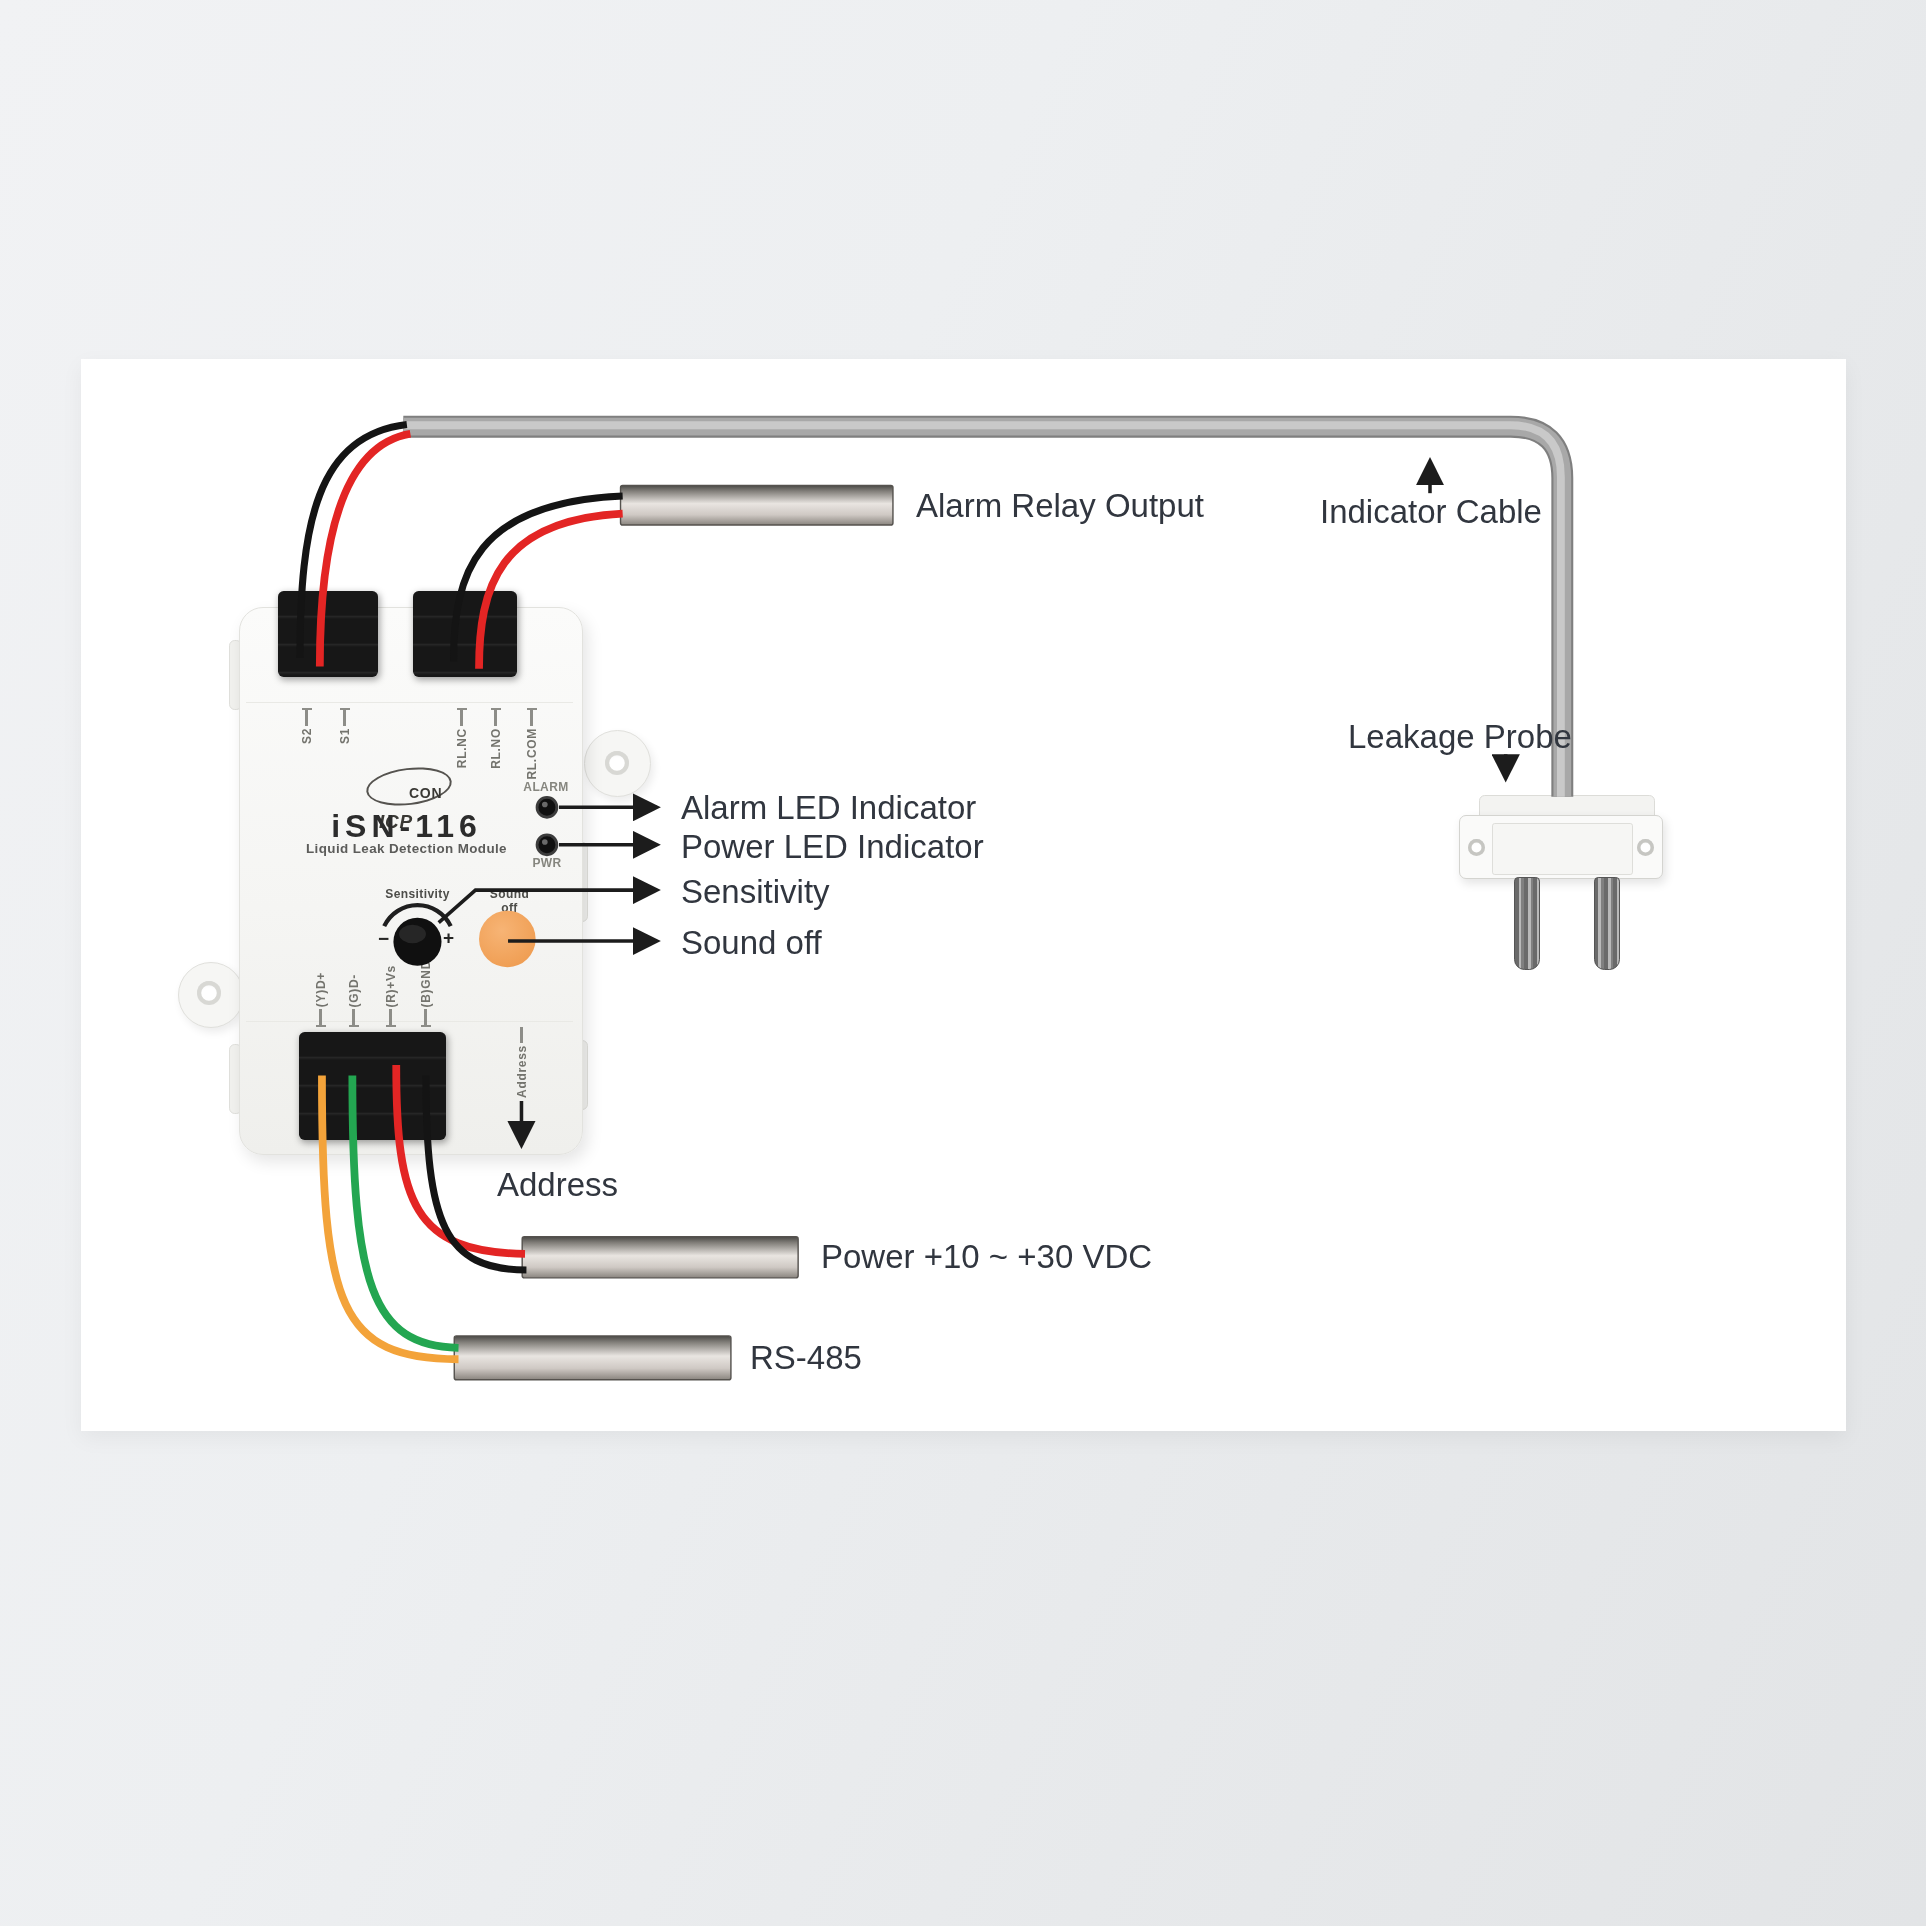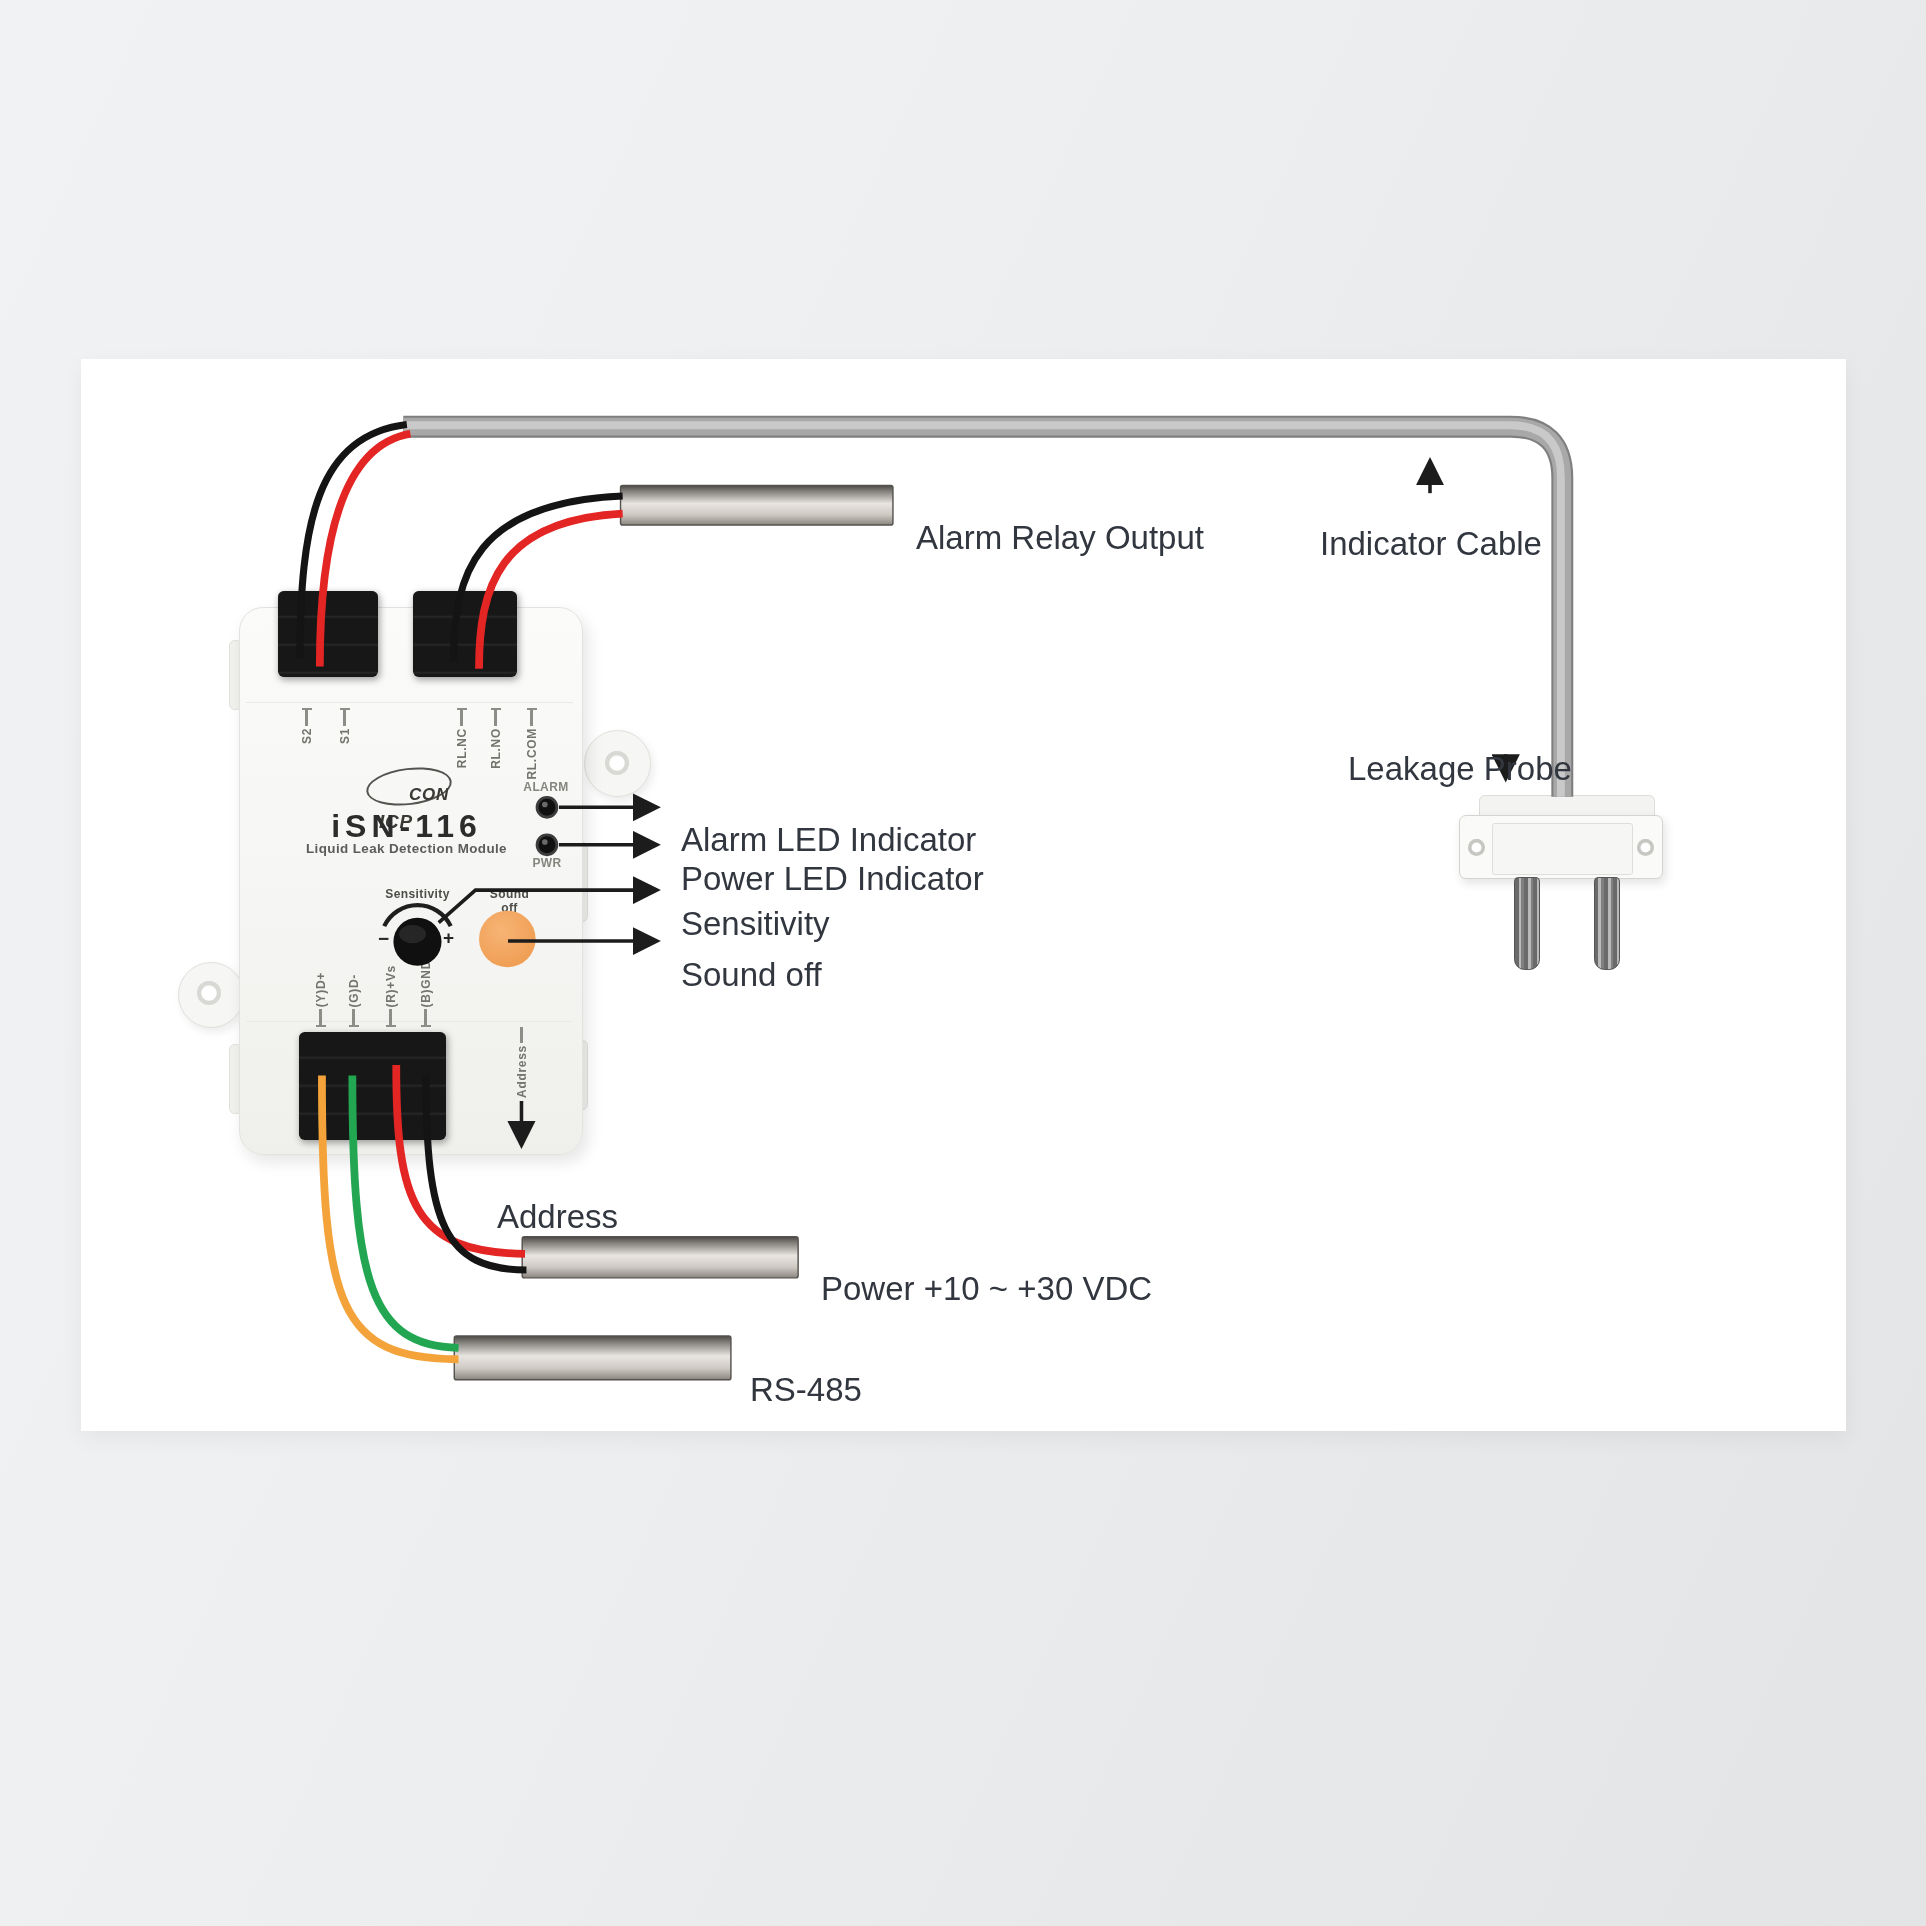--- a/index.html
+++ b/index.html
@@ -19,21 +19,21 @@
   .ear-hole{position:absolute;border-radius:50%;background:#ffffff;
     box-shadow:inset 0 0 0 4.2px #d8d8d4, inset 0 2.1px 4.2px rgba(0,0,0,0.18);}
   .tblock{position:absolute;background:
     repeating-linear-gradient(180deg,#171717 0px,#171717 24px,#262626 25.5px,#171717 28px);
     background-color:#171717;border-radius:5.7px;box-shadow:1.4px 2.8px 7px rgba(0,0,0,0.35);}
   
   .logo-swoosh{position:absolute;left:366px;top:768px;width:82px;height:33px;border:2.1px solid #55534f;
     border-radius:50%;transform:rotate(-7deg);}
   .logo-top{position:absolute;left:379px;top:811px;font-size:19px;font-weight:bold;font-style:italic;
     color:#3a3935;letter-spacing:0.7px;}
-  .logo-bottom{position:absolute;left:409px;top:785px;font-size:17px;font-weight:bold;font-style:italic;
+  .logo-bottom{position:absolute;left:409px;top:785px;font-size:14px;font-weight:bold;
     color:#3a3935;letter-spacing:0.7px;}
   .model{position:absolute;left:304px;top:808px;width:205px;text-align:center;
     font-size:32px;font-weight:bold;color:#2c2c2c;letter-spacing:5px;}
   .subtitle{position:absolute;left:297px;top:841px;width:219px;text-align:center;
     font-size:13.4px;font-weight:bold;color:#5c5c5a;letter-spacing:0.4px;}
   
   .mini-label{position:absolute;font-size:12px;font-weight:bold;color:#86867f;letter-spacing:0.4px;text-align:center;}
   .tiny-ctl{position:absolute;font-size:12px;font-weight:bold;color:#4d4d49;letter-spacing:0.4px;text-align:center;}
   .knob-sign{position:absolute;font-size:19px;font-weight:bold;color:#262624;}
   
@@ -50,21 +50,21 @@
   .probe-base{position:absolute;left:1459px;top:815px;width:202px;height:62px;background:#fafaf9;
     border:1.4px solid #d4d4d0;border-radius:7px;box-shadow:2.1px 4.2px 10px rgba(0,0,0,0.10);}
   .probe-face{position:absolute;left:1492px;top:823px;width:139px;height:50px;background:#f6f6f4;
     border:1.4px solid #dededa;border-radius:2.8px;}
   .probe-hole{position:absolute;top:839px;width:17px;height:17px;border-radius:50%;background:#ffffff;
     box-shadow:inset 0 0 0 3.5px #c6c6c2, inset 0 1.4px 3.5px rgba(0,0,0,0.2);}
   .prong{position:absolute;top:877px;width:24px;height:91px;border-radius:4.2px 4.2px 10.6px 10.6px;
     background:repeating-linear-gradient(90deg,#6a6a6a 0 3.5px,#b9b9b9 3.5px 6.4px,#808080 6.4px 9.2px);
     background-color:#7d7d7d;border:0.7px solid #555;}
   
-  .callout{position:absolute;font-size:33px;color:#31363f;white-space:nowrap;margin-top:32px;}
+  .callout{position:absolute;font-size:33px;color:#31363f;white-space:nowrap;}
   .title{position:absolute;left:0;top:1516px;width:1868px;text-align:center;
     font-size:74px;font-weight:bold;color:#070707;letter-spacing:-1.4px;}
   svg.overlay{position:absolute;left:0;top:0;pointer-events:none;}
   .w-red{stroke:var(--wire-red,#e32524);}
   .w-black{stroke:var(--wire-black,#141414);}
   .w-orange{stroke:var(--wire-orange,#f3a33a);}
   .w-green{stroke:var(--wire-green,#23a651);}
   .callout-line{stroke:#1c1c1c;stroke-width:5;fill:none;}
 </style>
 </head>

